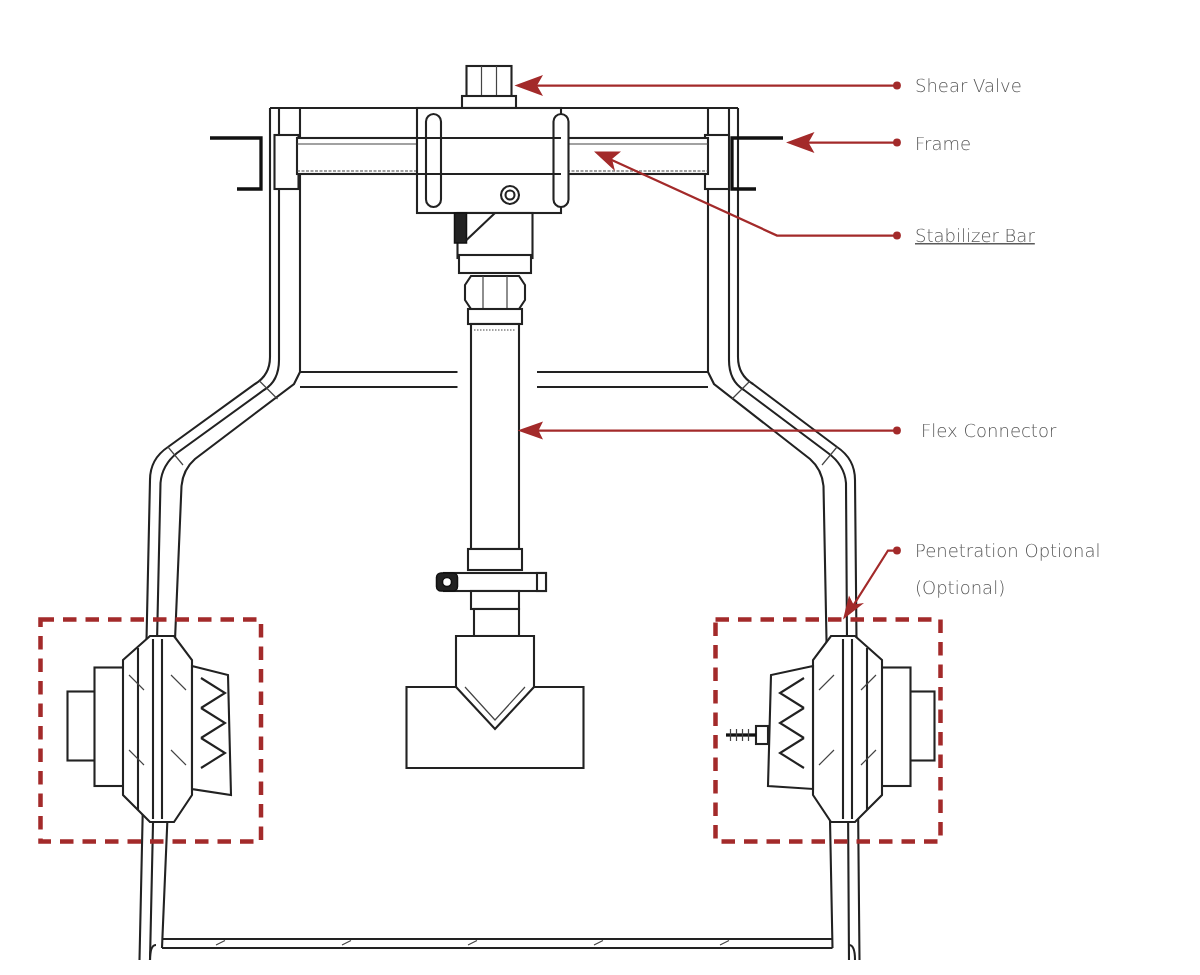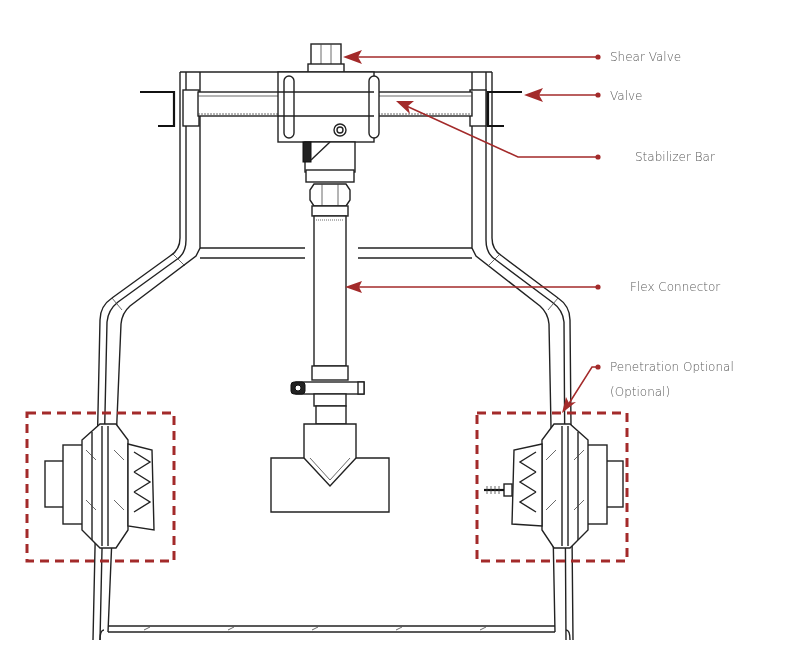--- a/index.html
+++ b/index.html
@@ -161,17 +161,17 @@
     <circle class="dot" cx="598" cy="287" r="2.6"></circle>
   </g>
   <g>
     <path class="leader" d="M598,367 L592,367 L568,405"></path>
     <path class="arrowhead" d="M562,413 L566,397 L569,403 L576,402 Z"></path>
     <circle class="dot" cx="598" cy="367" r="2.6"></circle>
   </g>
 </svg>
 
 <div class="lbl" style="left:610px; top:45px;">Shear Valve</div>
-<div class="lbl" style="left:610px; top:84px;">Valve</div>
-<div class="lbl" style="left:635px; top:145px;">Stabilizer Bar</div>
-<div class="lbl" style="left:630px; top:275px;">Flex Connector</div>
+<div class="lbl" style="left:610px; top:84px;">Frame</div>
+<div class="lbl" style="left:610px; top:145px;text-decoration:underline;">Stabilizer Bar</div>
+<div class="lbl" style="left:614px; top:275px;">Flex Connector</div>
 <div class="lbl" style="left:610px; top:355px;">Penetration Optional</div>
 <div class="lbl" style="left:610px; top:380px;text-align:center;">(Optional)</div>
 
 </body></html>

